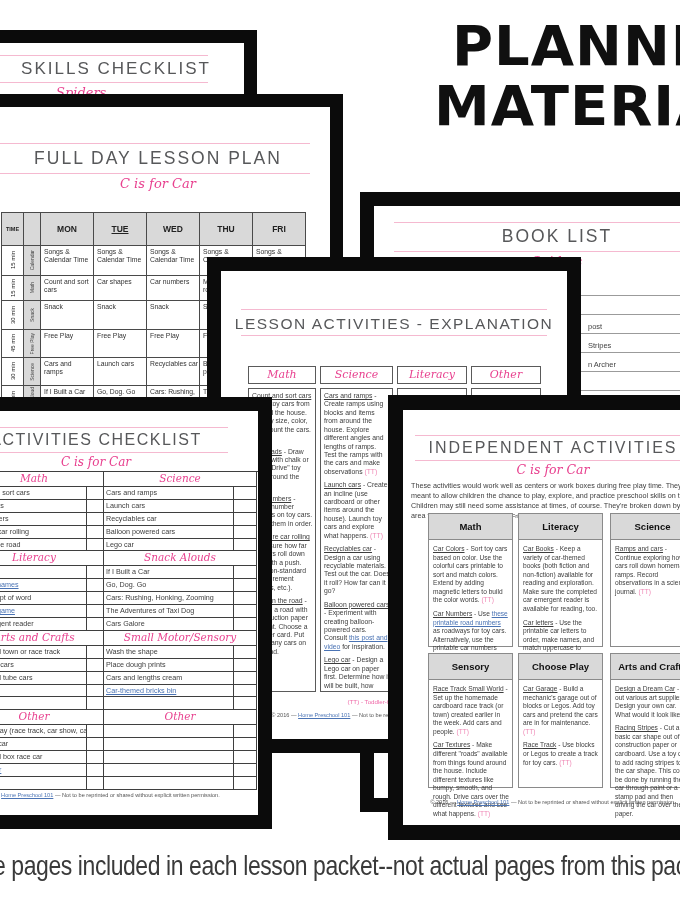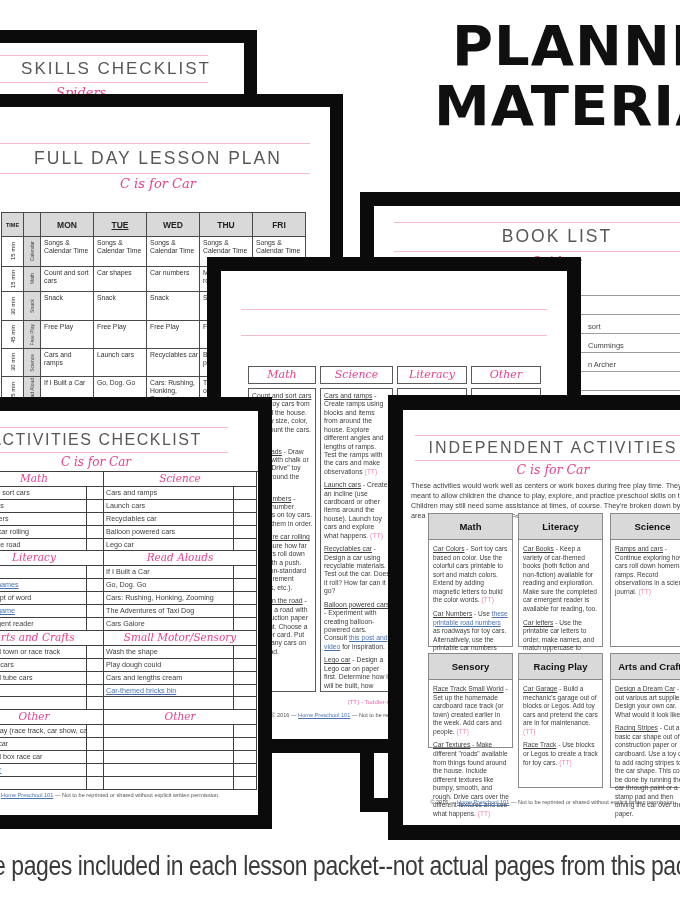--- a/index.html
+++ b/index.html
@@ -29,21 +29,21 @@
 
   
   .lessonplan{left:-55px;top:94px;width:398px;height:420px;border-width:13px;z-index:2}
   .lp-hr1{margin:36px 20px 0 14px}
   .lp-title{font-size:17.5px;margin-top:4px;padding-left:28px}
   .lp-hr2{margin:4px 20px 0 14px}
   .lp-sub{font-size:13px;text-align:center;padding-left:28px;margin-top:2px}
   #lp-table{position:absolute;left:43px;top:105px;border-right:1px solid #4a4a4a;border-bottom:1px solid #4a4a4a}
   .lp-row{display:flex}
   .lp-th,.lp-cell,.lp-time,.lp-cat{border-left:1px solid #4a4a4a;border-top:1px solid #4a4a4a;box-sizing:border-box}
-  .lp-th{background:#d9d9d9;font-weight:bold;font-size:8.5px;height:24px;display:flex;align-items:center;justify-content:center;color:#222}
+  .lp-th{background:#d9d9d9;font-weight:bold;font-size:8.5px;height:33px;display:flex;align-items:center;justify-content:center;color:#222}
   .lp-th.sm{font-size:5.5px}
   .lp-cell{font-size:6.8px;padding:2px 1px 0 3px;color:#333;line-height:1.18;overflow:hidden}
   .lp-time{display:flex;align-items:center;justify-content:center;font-size:6px;color:#222}
   .lp-cat{background:#d9d9d9;display:flex;align-items:center;justify-content:center;font-size:5px;color:#444}
   .rot{writing-mode:vertical-rl;transform:rotate(180deg);white-space:nowrap}
 
   
   .booklist{left:360px;top:192px;width:420px;height:620px;border-width:14px;z-index:3}
   .bl-hr1{margin:16px 24px 0 20px}
   .bl-title{font-size:17.5px;margin-top:3px;padding-right:26px}
@@ -219,39 +219,40 @@
   <div class="hrp bl-hr2"></div>
   <div class="script bl-sub">Spiders</div>
   <div id="bl-rows">
       <div class="bl-row">
         <span></span>
       </div>
       <div class="bl-row">
         <span></span>
       </div>
       <div class="bl-row">
-        <span>sort</span>
-      </div>
-      <div class="bl-row">
-        <span>Cummings</span>
+        <span>post</span>
+      </div>
+      <div class="bl-row">
+        <span>Stripes</span>
       </div>
       <div class="bl-row">
         <span>n Archer</span>
       </div>
       <div class="bl-row">
         <span></span>
       </div>
       <div class="bl-row">
         <span></span>
       </div>
     </div>
 </div>
 
 <div class="page lessonact">
   <div class="hrp la-hr1"></div>
+  <div class="doc-title la-title">LESSON ACTIVITIES - EXPLANATION</div>
   <div class="hrp la-hr2"></div>
   <div class="script la-sub"></div>
   <div id="la-cols">
       <div class="la-h script" style="left: 27px; width: 68px;">Math</div>
       <div class="la-body" style="left: 27px; width: 68px;">
         <p><span class="lead">Count and sort cars</span> - Sort toy cars from around the house. Sort by size, color, etc. Count the cars. <span class="tt">(TT)</span></p>
         <p><span class="lead">Car roads</span> - Draw roads with chalk or tape, "Drive" toy cars around the town.</p>
         <p><span class="lead">Car numbers</span> - Place number stickers on toy cars. Place them in order.</p>
         <p><span class="lead">Measure car rolling</span> - Measure how far toy cars roll down and with a push. Use non-standard measurement (blocks, etc.).</p>
         <p><span class="lead">Cars on the road</span> - Create a road with construction paper or paint. Choose a number card. Put that many cars on the road.</p>
@@ -310,21 +311,21 @@
         <div class="cl-cb r"></div>
       </div>
       <div class="cl-hrow">
         <div class="cl-cell l">Cars on the road</div>
         <div class="cl-cb l"></div>
         <div class="cl-cell r">Lego car</div>
         <div class="cl-cb r"></div>
       </div>
       <div class="cl-hrow">
         <div class="cl-h l script">Literacy</div>
-        <div class="cl-h r script">Read Alouds</div>
+        <div class="cl-h r script">Snack Alouds</div>
       </div>
       <div class="cl-hrow">
         <div class="cl-cell l">Car letters</div>
         <div class="cl-cb l"></div>
         <div class="cl-cell r">If I Built a Car</div>
         <div class="cl-cb r"></div>
       </div>
       <div class="cl-hrow">
         <div class="cl-cell l"><span class="doclink">Spell car names</span></div>
         <div class="cl-cb l"></div>
@@ -355,21 +356,21 @@
       </div>
       <div class="cl-hrow">
         <div class="cl-cell l">Cardboard town or race track</div>
         <div class="cl-cb l"></div>
         <div class="cl-cell r">Wash the shape</div>
         <div class="cl-cb r"></div>
       </div>
       <div class="cl-hrow">
         <div class="cl-cell l">Paint with cars</div>
         <div class="cl-cb l"></div>
-        <div class="cl-cell r">Play dough could</div>
+        <div class="cl-cell r">Place dough prints</div>
         <div class="cl-cb r"></div>
       </div>
       <div class="cl-hrow">
         <div class="cl-cell l">Cardboard tube cars</div>
         <div class="cl-cb l"></div>
         <div class="cl-cell r">Cars and lengths cream</div>
         <div class="cl-cb r"></div>
       </div>
       <div class="cl-hrow">
         <div class="cl-cell l"></div>
@@ -445,29 +446,29 @@
           <p><span class="lead">Car Books</span> - Keep a variety of car-themed books (both fiction and non-fiction) available for reading and exploration. Make sure the completed car emergent reader is available for reading, too.</p>
           <p><span class="lead">Car letters</span> - Use the printable car letters to order, make names, and match uppercase to lowercase letters.</p>
         </div>
       </div>
       <div class="ibox" style="left: 207px; top: 103px; height: 134px;">
         <div class="ibox-h">Science</div>
         <div class="ibox-b">
           <p><span class="lead">Ramps and cars</span> - Continue exploring how cars roll down homemade ramps. Record observations in a science journal. <span class="tt">(TT)</span></p>
         </div>
       </div>
-      <div class="ibox" style="left: 25px; top: 243px; height: 95px;">
+      <div class="ibox" style="left: 25px; top: 243px; height: 135px;">
         <div class="ibox-h">Sensory</div>
         <div class="ibox-b">
           <p><span class="lead">Race Track Small World</span> - Set up the homemade cardboard race track (or town) created earlier in the week. Add cars and people. <span class="tt">(TT)</span></p>
           <p><span class="lead">Car Textures</span> - Make different "roads" available from things found around the house. Include different textures like bumpy, smooth, and rough. Drive cars over the different textures and see what happens. <span class="tt">(TT)</span></p>
         </div>
       </div>
       <div class="ibox" style="left: 115px; top: 243px; height: 135px;">
-        <div class="ibox-h">Racing Play</div>
+        <div class="ibox-h">Choose Play</div>
         <div class="ibox-b">
           <p><span class="lead">Car Garage</span> - Build a mechanic's garage out of blocks or Legos. Add toy cars and pretend the cars are in for maintenance. <span class="tt">(TT)</span></p>
           <p><span class="lead">Race Track</span> - Use blocks or Legos to create a track for toy cars. <span class="tt">(TT)</span></p>
         </div>
       </div>
       <div class="ibox" style="left: 207px; top: 243px; height: 135px;">
         <div class="ibox-h">Arts and Crafts</div>
         <div class="ibox-b">
           <p><span class="lead">Design a Dream Car</span> - Set out various art supplies. Design your own car. What would it look like?</p>
           <p><span class="lead">Racing Stripes</span> - Cut a basic car shape out of construction paper or cardboard. Use a toy car to add racing stripes to the car shape. This could be done by running the car through paint or a stamp pad and then driving the car over the paper.</p>

